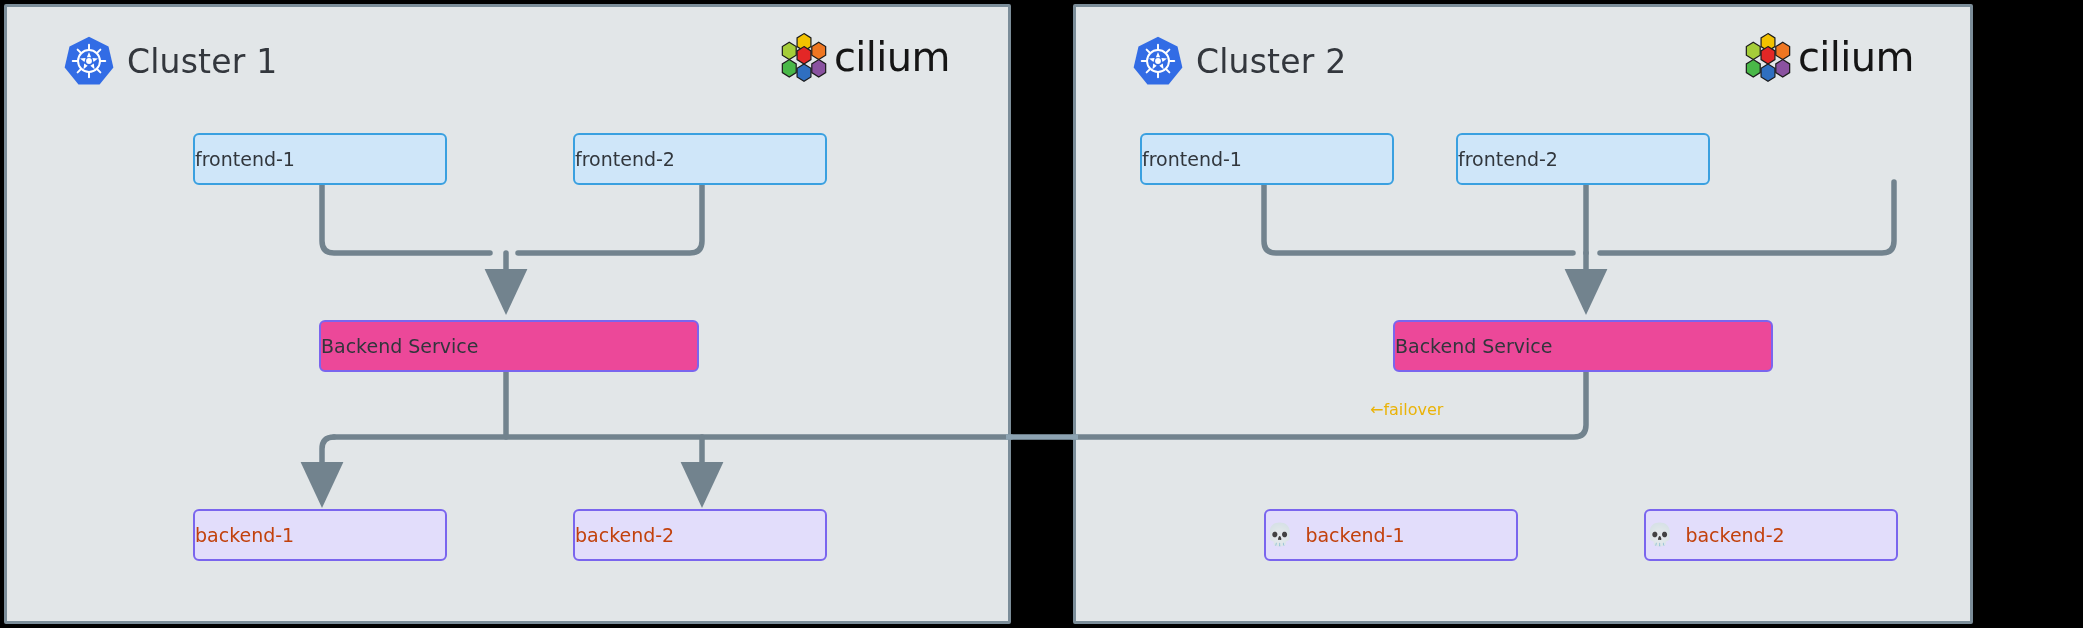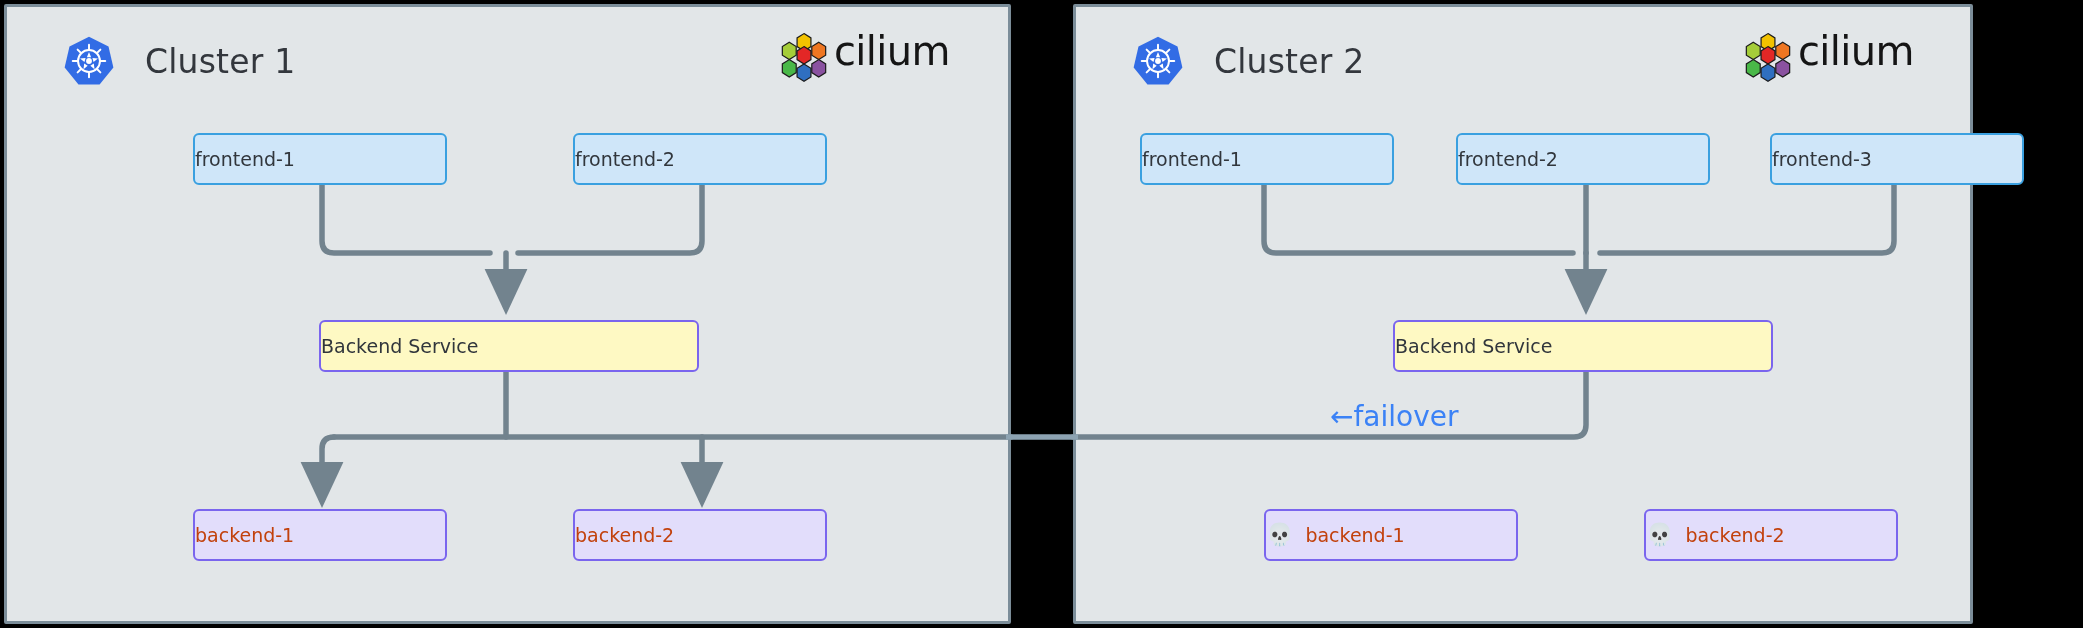--- a/index.html
+++ b/index.html
@@ -34,35 +34,36 @@
   #cluster-1 { left: 4px;    width: 1007px; }
   #cluster-2 { left: 1073px; width: 900px; padding-left: 26px; }
 
   
   .cluster-header {
     position: absolute;
     top: 28px;
     left: 56px;
     display: flex;
     align-items: center;
-    gap: 30px;
+    gap: 12px;
   }
   .k8s-logo { width: 52px; height: 52px; display: block; }
   .cluster-title {
     font-size: 33px;
     color: #33373d;
     letter-spacing: 0.2px;
     white-space: nowrap;
   }
 
   
   .cilium-logo {
     position: absolute;
     top: 24px;
     display: flex;
+    align-items: center;
     gap: 4px;
   }
   #cilium-1 { right: 58px; }
   #cilium-2 { right: 56px; }
   .cilium-hex { width: 52px; height: 52px; display: block; }
   .cilium-word {
     font-size: 40px;
     color: #151515;
     letter-spacing: -0.6px;
     line-height: 1;
@@ -86,44 +87,45 @@
     color: #31363c;
     height: 52px;
   }
   .node-backend {
     background: #e2ddfb;
     border: 2.5px solid #7a65ee;
     color: #c2410c;
     height: 52px;
   }
   .node-service {
-    background: #fef9c3;
+    background: #ec4899;
     border: 2.5px solid #7a65ee;
     color: #31363c;
     height: 52px;
   }
   .node-dead { gap: 12px; }
   .skull { font-size: 22px; line-height: 1; display: inline-block; }
 
   
   .wires {
     position: absolute;
     left: 0; top: 0;
     width: 2083px; height: 628px;
     pointer-events: none;
     z-index: 2;
   }
 
   
   .failover-label {
     position: absolute;
-    font-size: 28px;
-    color: #3b82f6;
+    font-size: 16px;
+    color: #eab308;
     white-space: nowrap;
     z-index: 4;
+    margin-left: 40px;
   }
   #failover-label { left: 1330px; top: 400px; }
 </style>
 </head>
 <body>
 
 <div class="stage">
 
   <div class="cluster" id="cluster-1">
 
@@ -237,23 +239,20 @@
       </span>
       <span class="cilium-word">cilium</span>
     </div>
 
     <div class="node node-frontend" style="left:64px; top:126px; width:254px;">
       <span>frontend-1</span>
     </div>
     <div class="node node-frontend" style="left:380px; top:126px; width:254px;">
       <span>frontend-2</span>
     </div>
-    <div class="node node-frontend" style="left:694px; top:126px; width:254px;">
-      <span>frontend-3</span>
-    </div>
 
     <div class="node node-service" style="left:317px; top:313px; width:380px;">
       <span>Backend Service</span>
     </div>
 
     <div class="node node-backend node-dead" style="left:188px; top:502px; width:254px;">
       <span class="skull">💀</span>
       <span>backend-1</span>
     </div>
     <div class="node node-backend node-dead" style="left:568px; top:502px; width:254px;">

